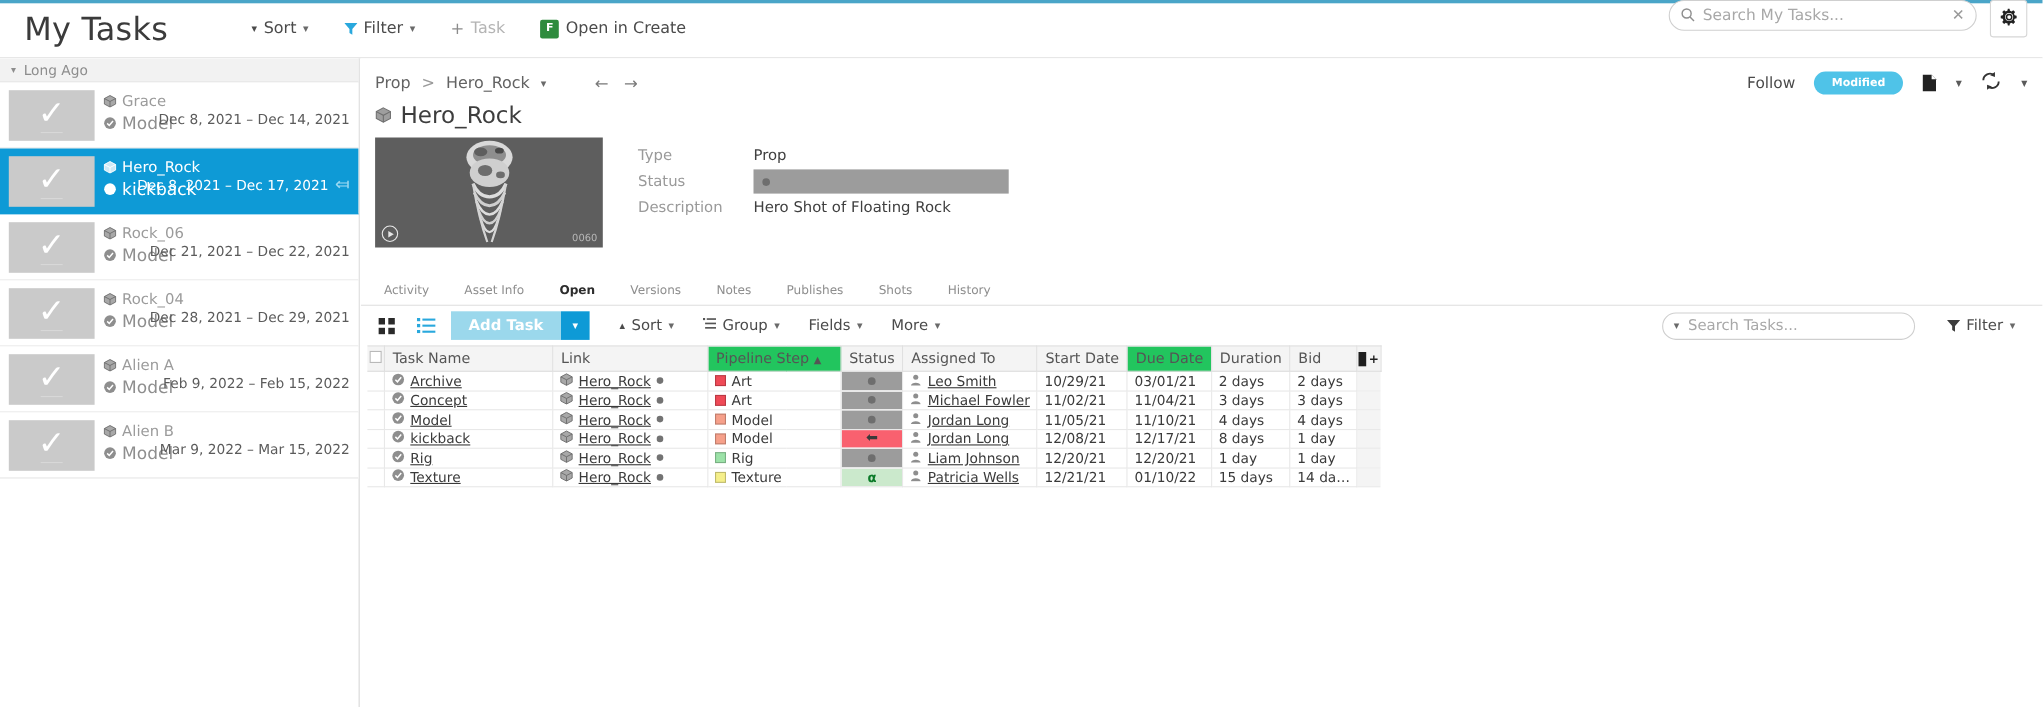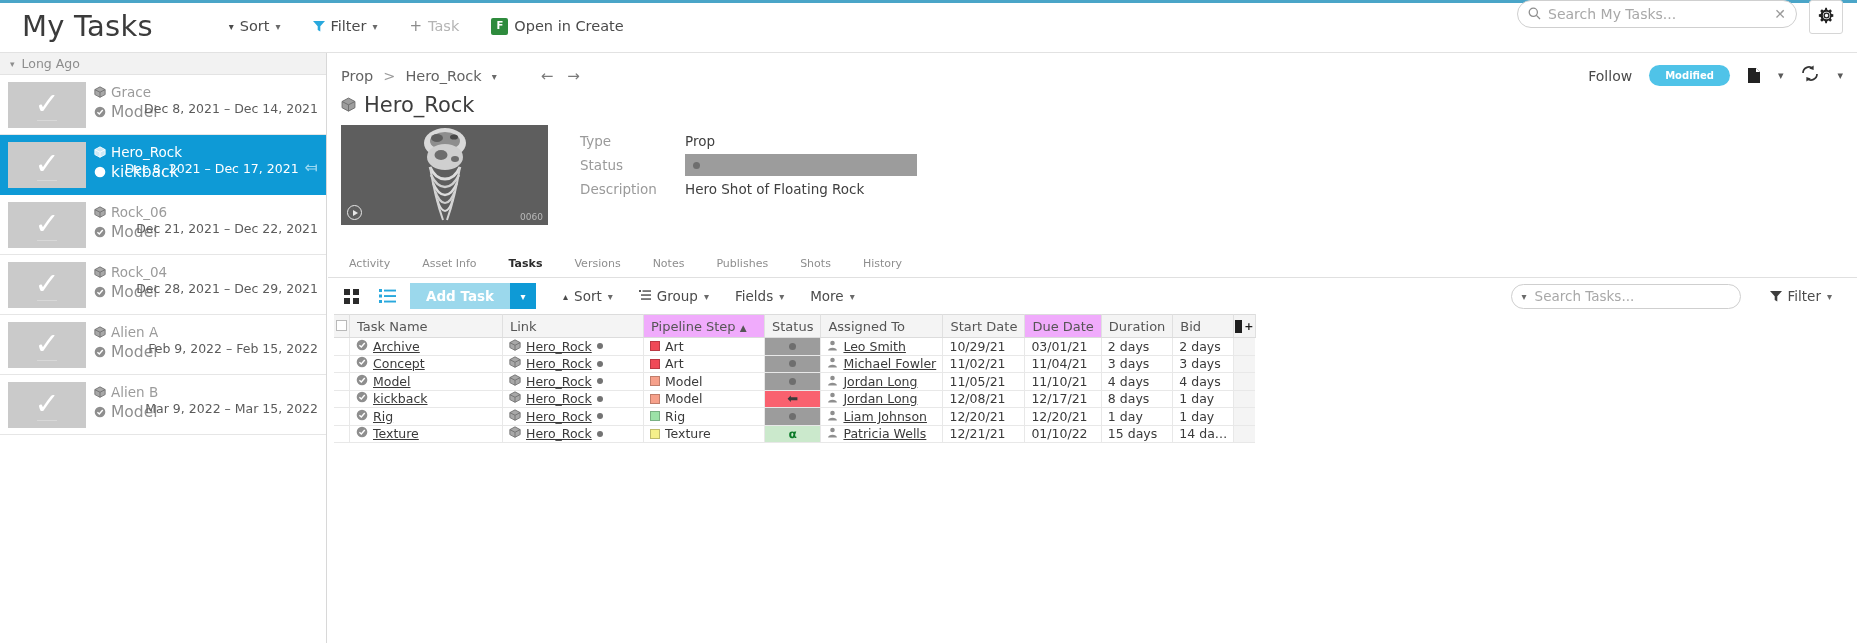--- a/index.html
+++ b/index.html
@@ -210,21 +210,21 @@
 
   
   .tablewrap { position: relative; padding-left: 6px; }
   table { border-collapse: collapse; table-layout: fixed; }
   thead th {
     background: #f4f4f4; border-right: 1px solid #e0e0e0; border-bottom: 1px solid #dcdcdc;
     border-top: 1px solid #dcdcdc;
     font-size: 13px; font-weight: 400; color: #555; text-align: left;
     height: 23px; padding: 0 7px; white-space: nowrap;
   }
-  thead th.sorted { background: #f0abfc; }
+  thead th.sorted { background: #22c55e; }
   tbody td {
     border-right: 1px solid #e8e8e8; border-bottom: 1px solid #e8e8e8;
     height: 16.5px; font-size: 12.5px; color: #3a3a3a; padding: 0 6px;
     white-space: nowrap; overflow: hidden;
   }
   tbody td.num { text-align: left; }
   .cell-flex { display: flex; align-items: center; gap: 5px; }
   .link-txt { text-decoration: underline; color: #3a3a3a; cursor: pointer; }
   .sm-dot { width: 6px; height: 6px; border-radius: 50%; background: #737373; display:inline-block; }
   .swatch { width: 10px; height: 10px; border: 1px solid rgba(0,0,0,.22); display:inline-block; }
@@ -549,21 +549,21 @@
         <div class="field-row">
           <span class="field-label">Description</span>
           <span class="field-value">Hero Shot of Floating Rock</span>
         </div>
       </div>
     </div>
 
     <div class="tabs" id="tabs">
         <div class="tab">Activity</div>
         <div class="tab">Asset Info</div>
-        <div class="tab active">Tasks</div>
+        <div class="tab active">Open</div>
         <div class="tab">Versions</div>
         <div class="tab">Notes</div>
         <div class="tab">Publishes</div>
         <div class="tab">Shots</div>
         <div class="tab">History</div>
       </div>
 
     <div class="ttoolbar">
       <span class="icon-btn">
         <svg width="15" height="15" viewBox="0 0 15 15">

